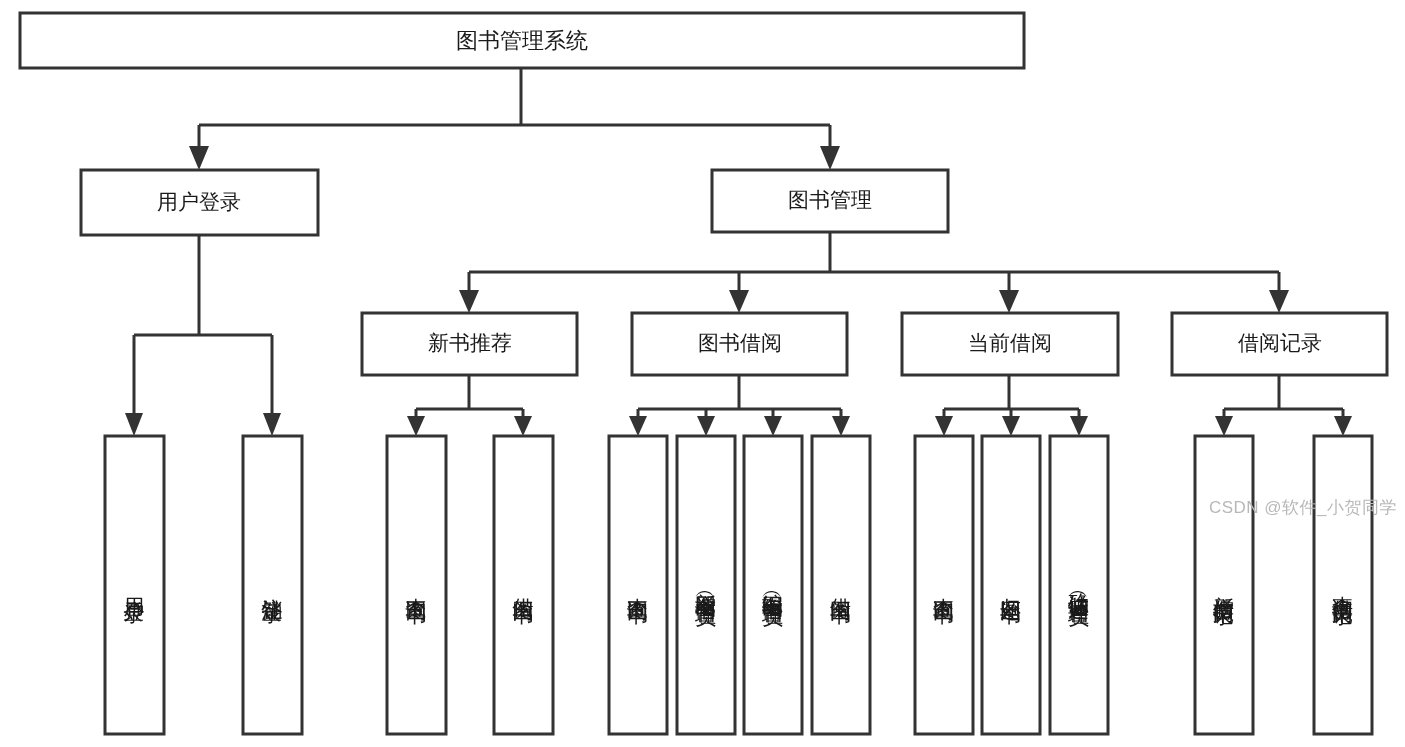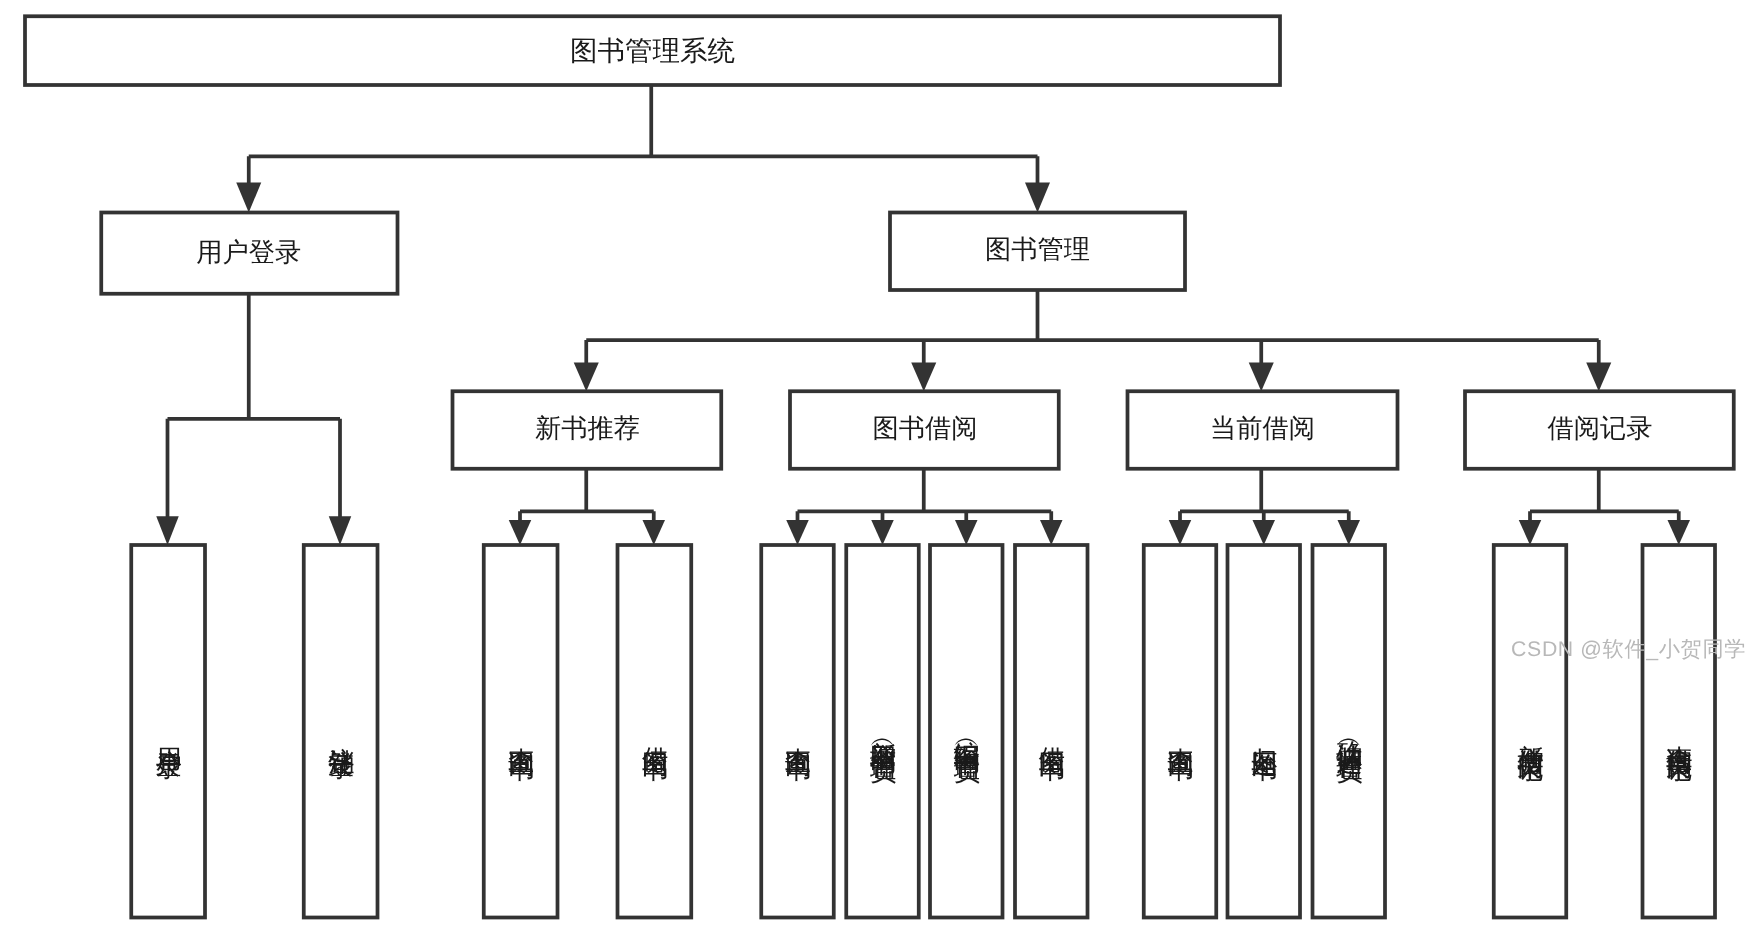--- a/index.html
+++ b/index.html
@@ -62,21 +62,21 @@
     color: #1a1a1a;
     display: flex;
     align-items: center;
     justify-content: center;
     white-space: nowrap;
     pointer-events: none;
   }
   .watermark {
     position: absolute;
     right: 8px;
-    bottom: 8px;
+    bottom: 20px;
     font-family: "Liberation Sans", "DejaVu Sans", sans-serif;
     font-size: 17px;
     color: #b8b8b8;
     white-space: nowrap;
     letter-spacing: 0.5px;
     margin-top: 28px;
   }
 </style>
 </head>
 <body>

